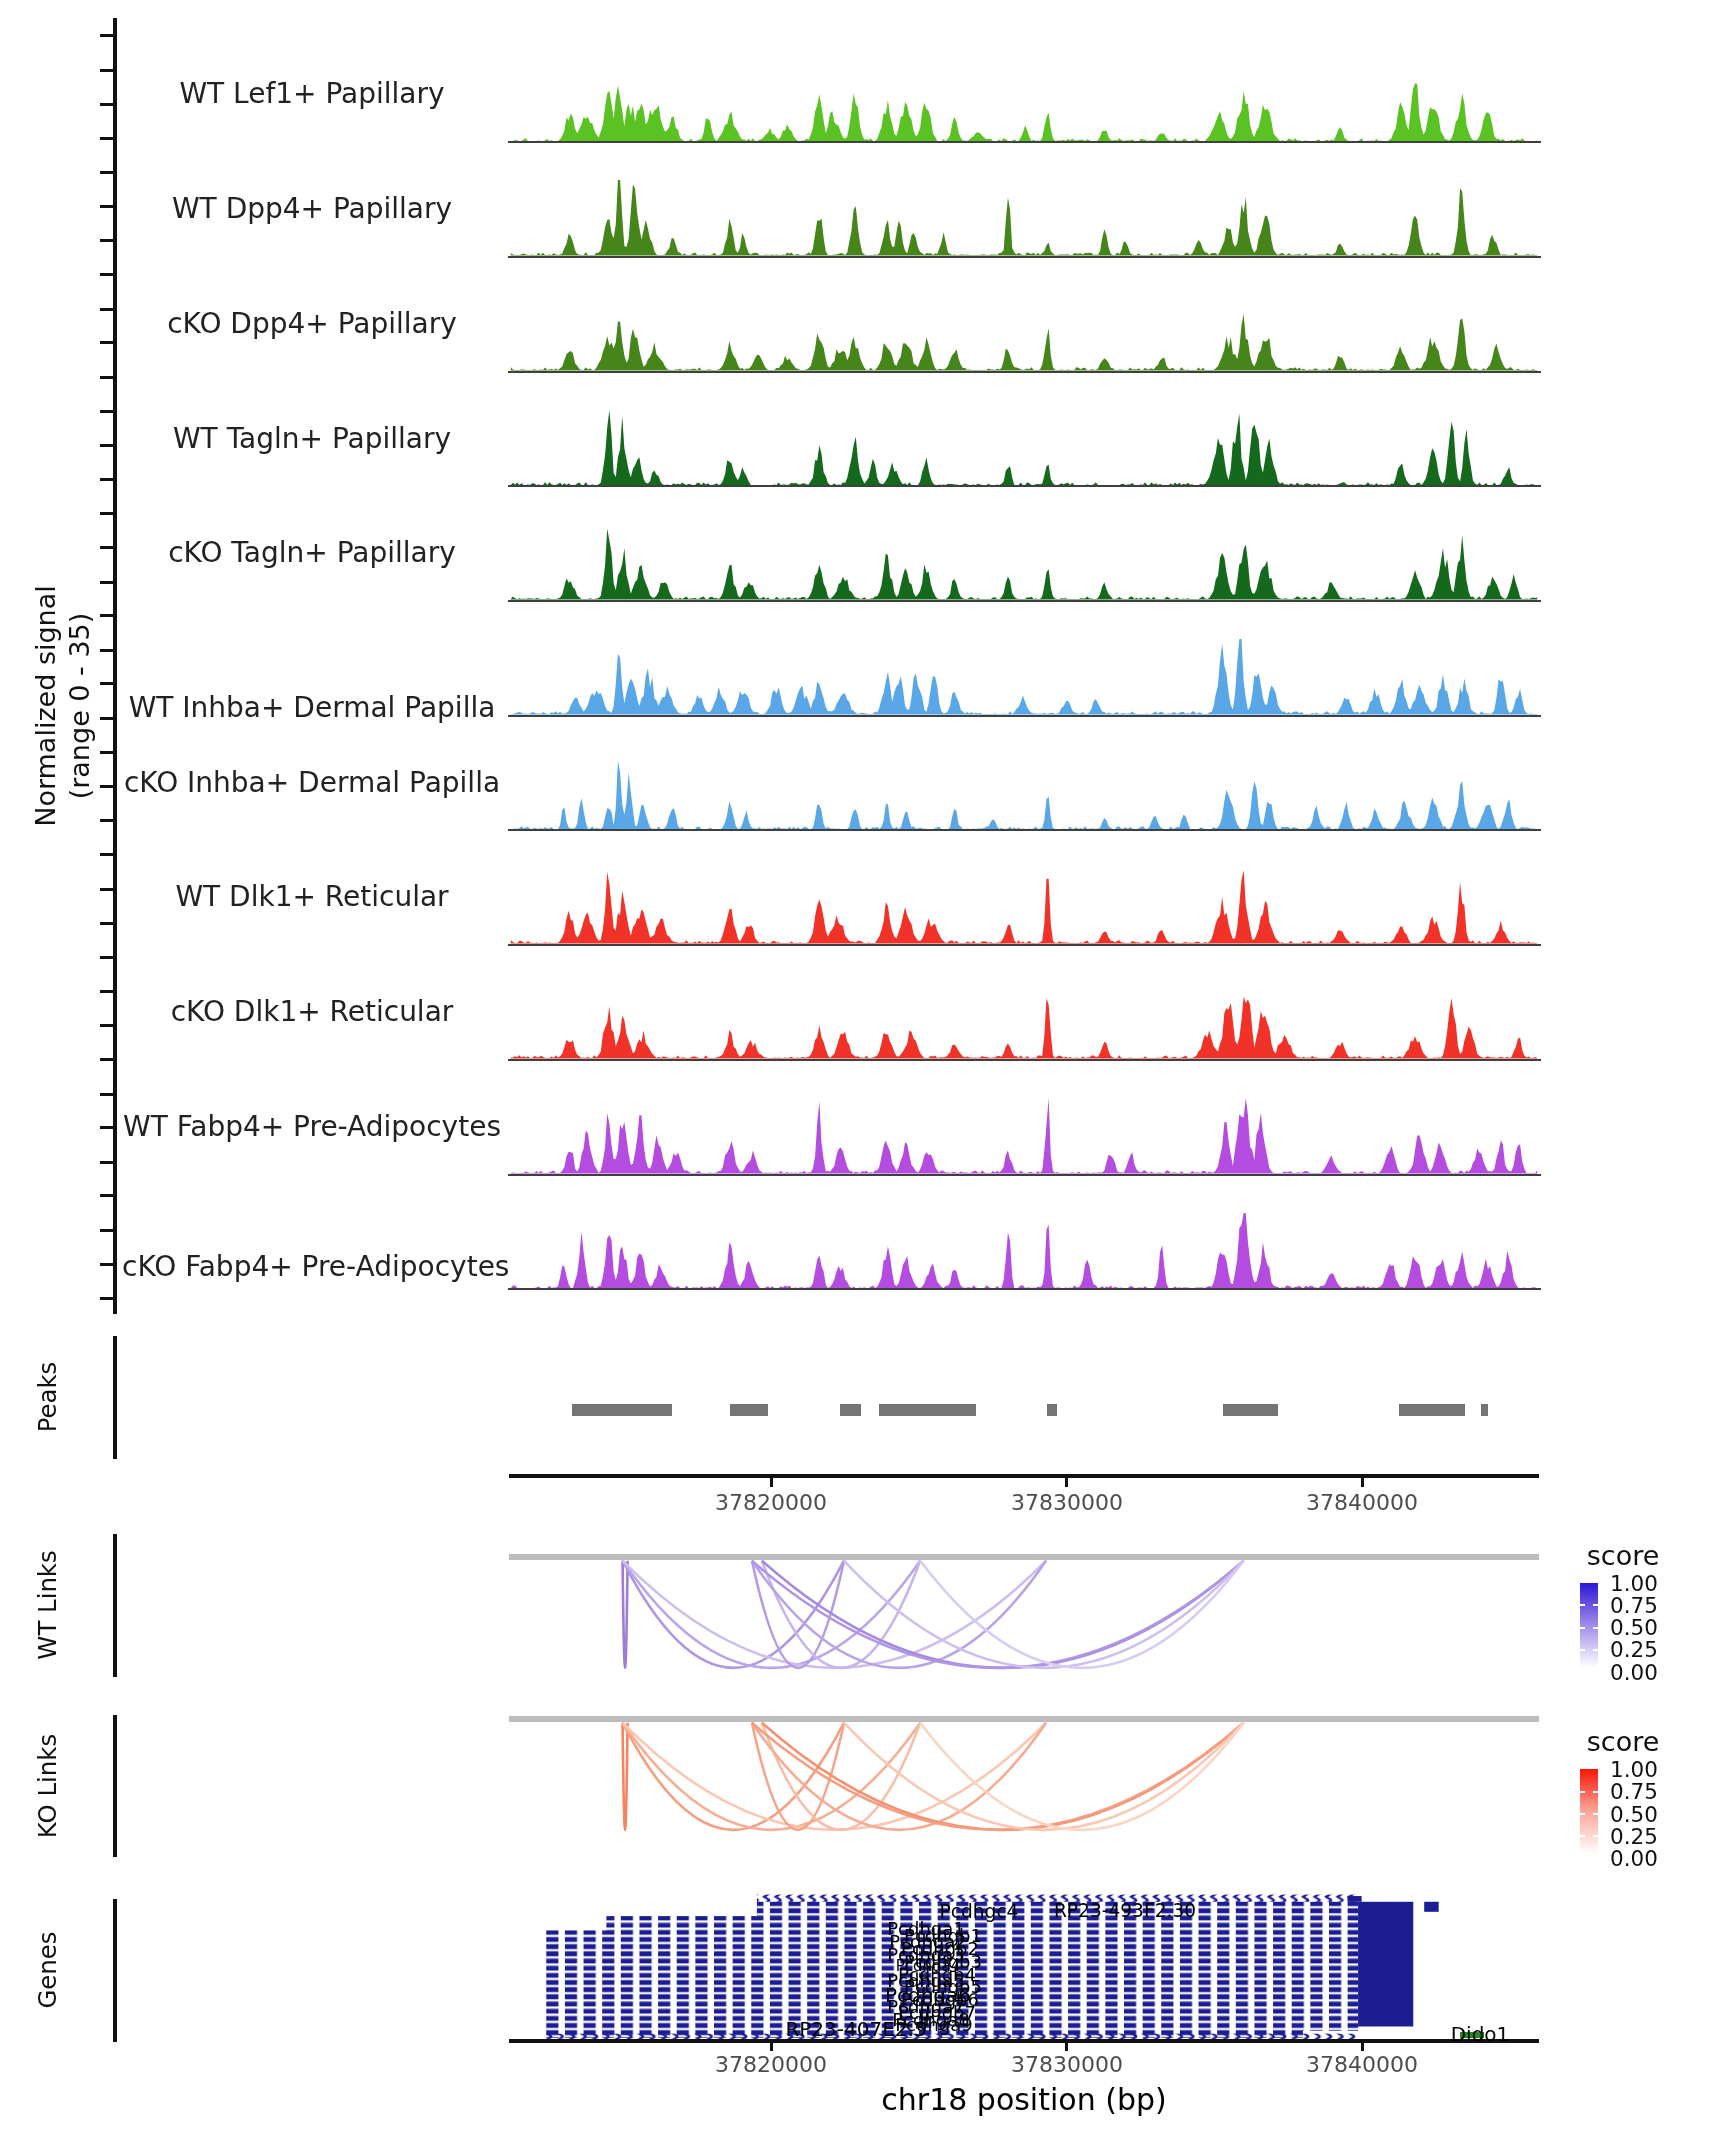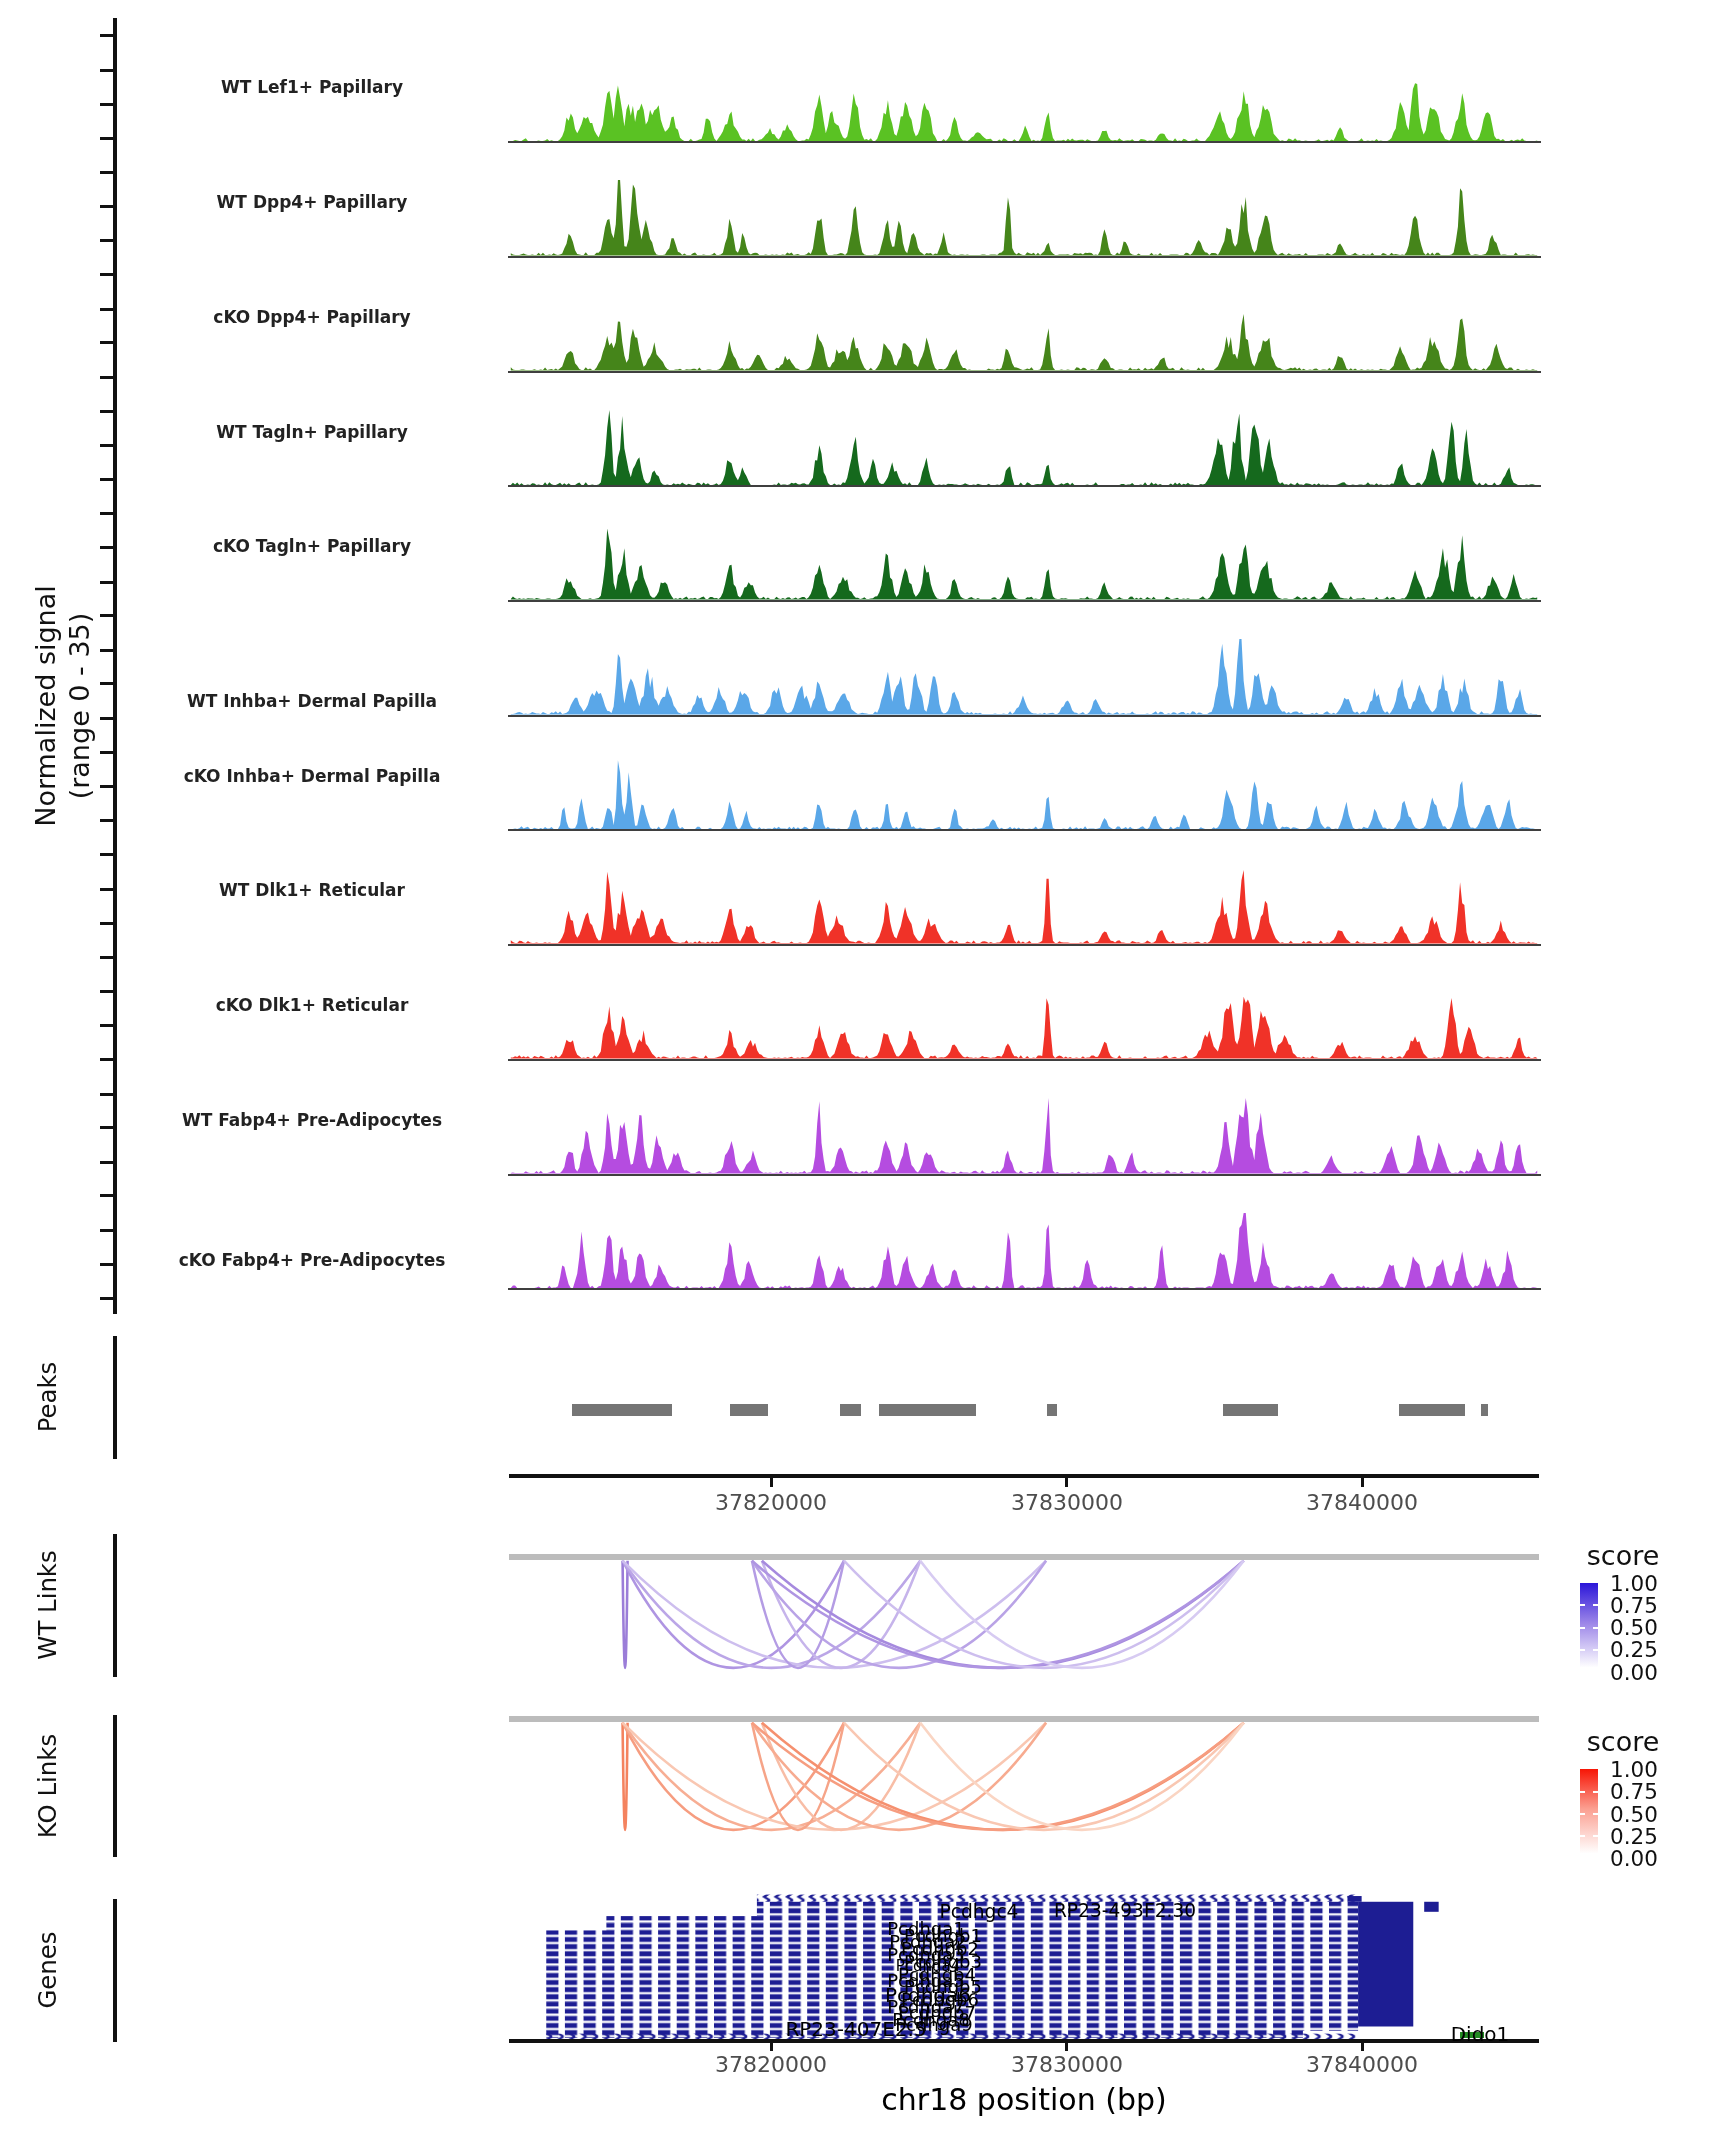--- a/index.html
+++ b/index.html
@@ -2,21 +2,21 @@
 <html style="font-size:11.5px"><head>
 <meta charset="utf-8">
 <style>
   html,body{margin:0;padding:0;background:#ffffff;}
   .fig{position:relative;width:1721px;height:2151px;background:#fff;overflow:hidden;
        font-family:"DejaVu Sans","Liberation Sans",sans-serif;}
   .abs{position:absolute;}
   .rot{position:absolute;transform:translate(-50%,-50%) rotate(-90deg);white-space:nowrap;}
   .ylab{font-size:27px;color:#111;text-align:center;line-height:1.25;}
   .seclab{font-size:24.4px;color:#111;}
-  .track-label{font-size:17px;color:#222;text-align:center;white-space:nowrap;font-weight:bold;}
+  .track-label{font-size:28px;color:#222;text-align:center;white-space:nowrap;}
   .ticklabel{position:absolute;font-size:22px;color:#4d4d4d;transform:translateX(-50%);white-space:nowrap;}
   .grayline{position:absolute;background:#bcbcbc;}
   .legend-title{position:absolute;font-size:27px;color:#111;text-align:center;width:100px;}
   .legend-label{position:absolute;font-size:21.5px;color:#111;}
   .gene-label{position:absolute;font-size:18px;color:#000;transform:translateX(-50%);white-space:nowrap;}
   .xlabel{position:absolute;font-size:30px;color:#000;transform:translateX(-50%);white-space:nowrap;}
   svg{position:absolute;display:block;}
 </style>
 </head>
 <body>

